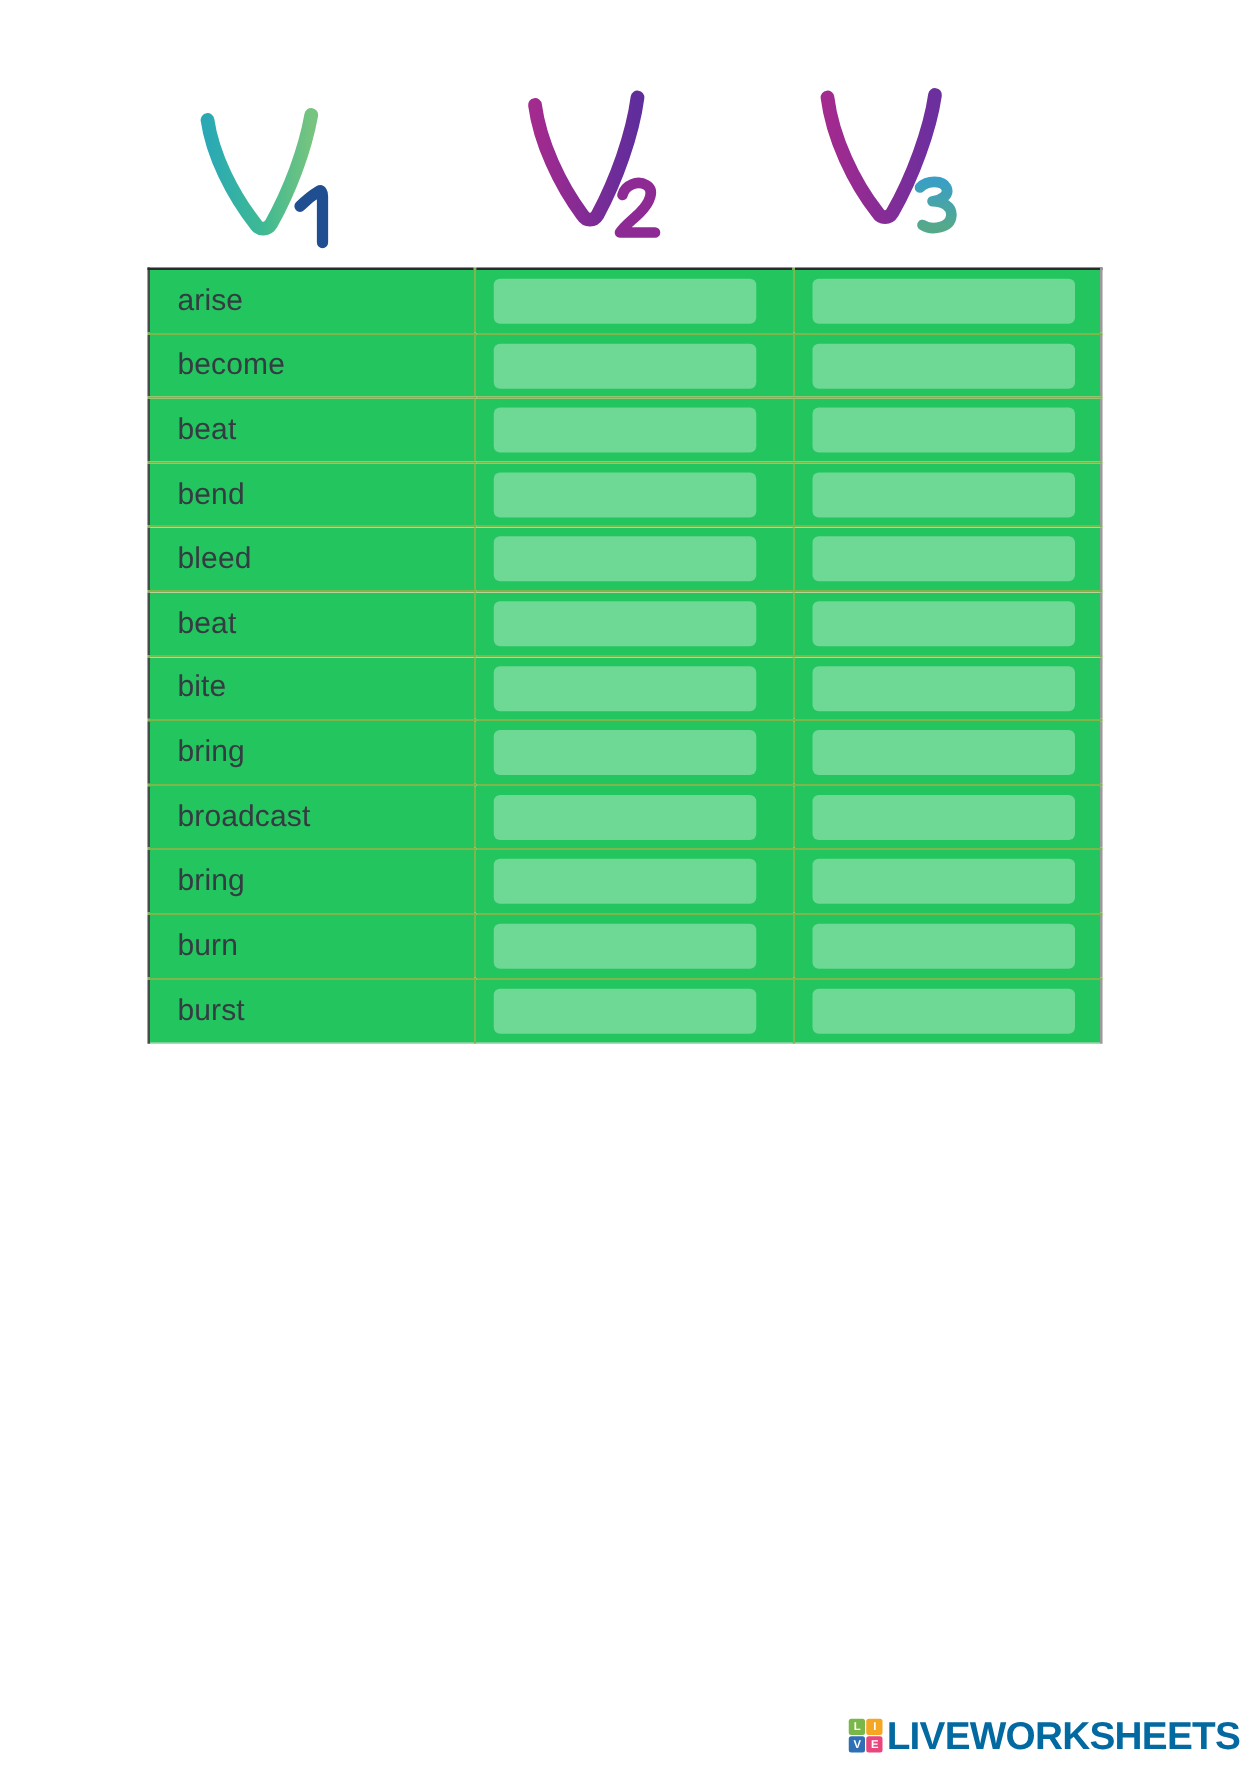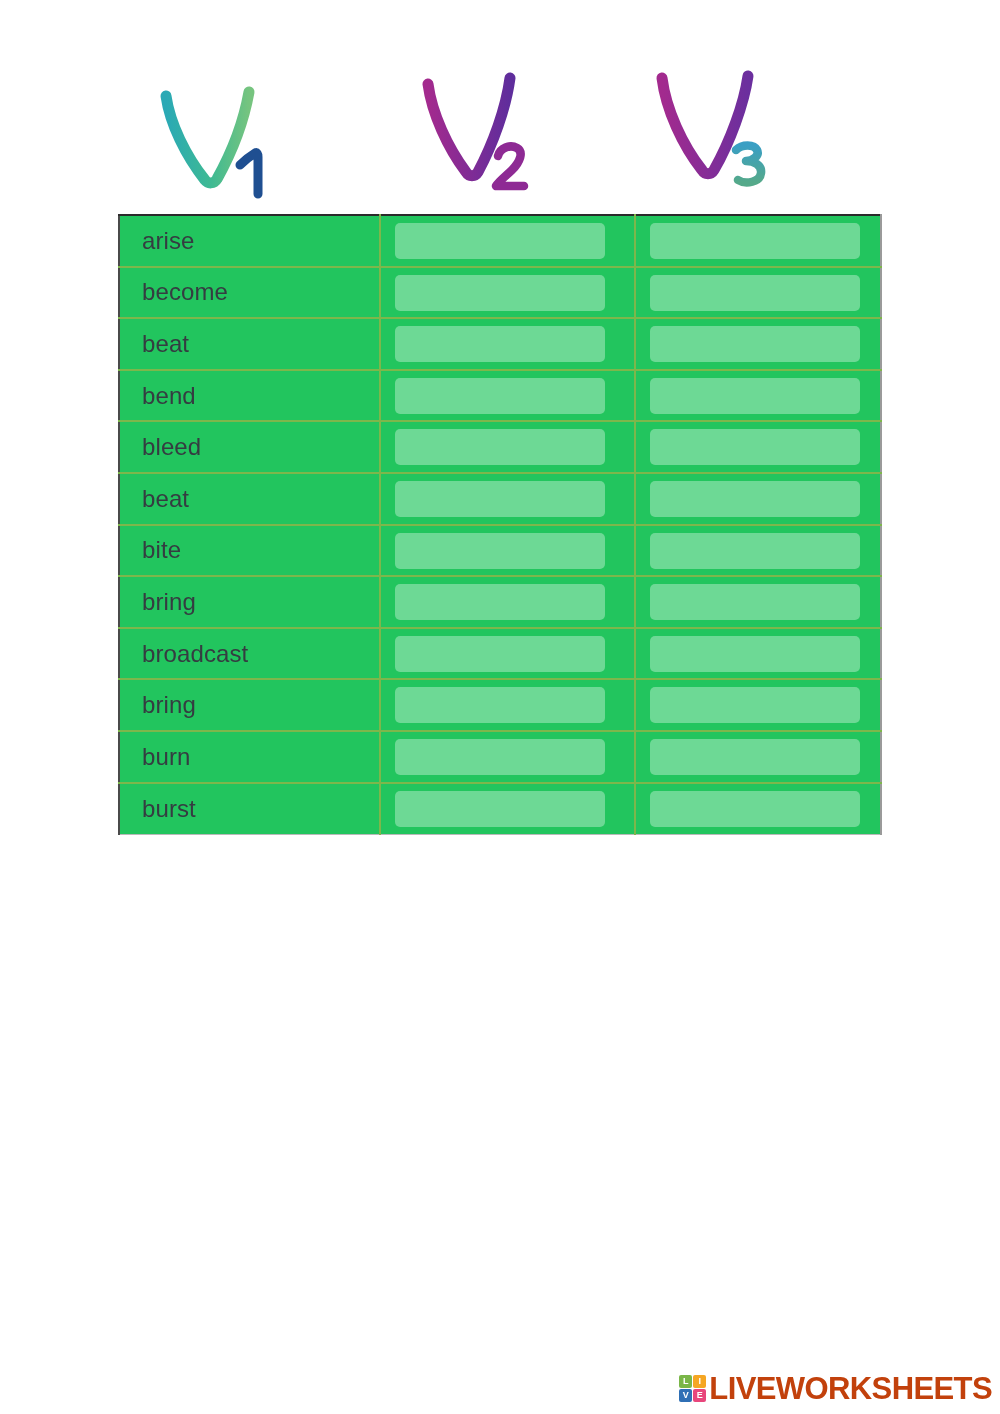--- a/index.html
+++ b/index.html
@@ -119,21 +119,21 @@
     text-align: center;
     font-family: "Liberation Sans", sans-serif;
   }
   .lw-sq.l { background: #7ab648; }
   .lw-sq.i { background: #f5a623; }
   .lw-sq.v { background: #2f6fb5; }
   .lw-sq.e { background: #e8467c; }
   .lw-wordmark {
     font-size: 31px;
     font-weight: bold;
-    color: #c2410c;
+    color: #0369a1;
     letter-spacing: -0.6px;
     line-height: 1;
     font-family: "Liberation Sans", sans-serif;
   }
 </style>
 </head>
 <body>
 
 <div class="headers">
 

